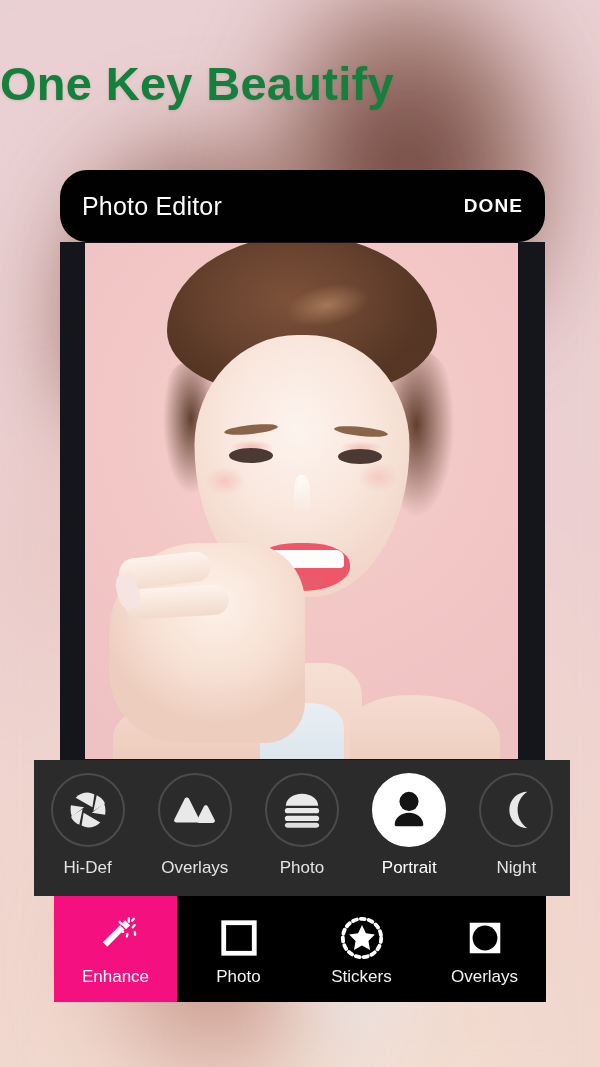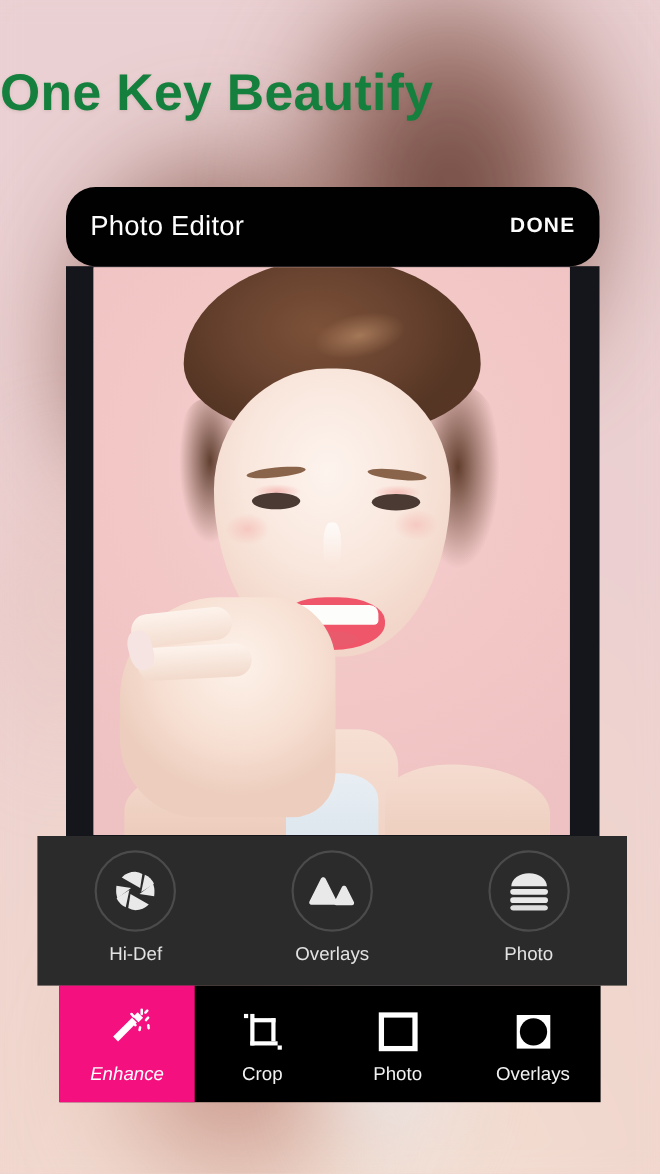--- a/index.html
+++ b/index.html
@@ -170,21 +170,21 @@
   .fcircle.active{background:#ffffff;border-color:#ffffff;}
   .flabel{margin-top:11px;color:#e3e3e3;font-size:17px;}
   .flabel.on{color:#ffffff;}
 
   
   #tools{
     position:absolute;left:54px;top:896px;width:492px;height:106px;
     background:#000000;display:flex;
   }
   .titem{flex:1;display:flex;flex-direction:column;align-items:center;justify-content:center;}
-  .titem.sel{background:#f4117f;font-style:italic;}
+  .titem.sel{background:#f4117f;}
   .ticon{height:54px;display:flex;align-items:center;justify-content:center;}
   .tlabel{color:#f2f2f2;font-size:17px;margin-top:2px;}
   .titem.sel .tlabel{color:#ffffff;}
 </style>
 </head>
 <body>
 
 <div id="bg">
   <div class="layer base"></div>
   <div class="hairL"></div>
@@ -266,21 +266,38 @@
       <svg width="46" height="40" viewBox="0 0 48 42">
         <path d="M24 4c9.4 0 17 5.6 17 12.5H7C7 9.6 14.6 4 24 4z" fill="#e9e9e9"></path>
         <rect x="6" y="19" width="36" height="5.5" rx="2.7" fill="#e9e9e9"></rect>
         <rect x="6" y="27" width="36" height="5.5" rx="2.7" fill="#e9e9e9"></rect>
         <path d="M9 34.5h30c1.7 0 3 1.2 3 2.6 0 1.5-1.3 2.6-3 2.6H9c-1.7 0-3-1.2-3-2.6 0-1.5 1.3-2.6 3-2.6z" fill="#dedede"></path>
       </svg>
     </div>
     <div class="flabel">Photo</div>
   </div>
 
-
+  <div class="fitem">
+    <div class="fcircle active">
+      <svg width="42" height="44" viewBox="0 0 44 46">
+        <circle cx="22" cy="14" r="10" fill="#141414"></circle>
+        <path d="M22 26c8.3 0 15 5.6 15 12.5 0 .8-.7 1.5-1.6 1.5H8.6c-.9 0-1.6-.7-1.6-1.5C7 31.6 13.7 26 22 26z" fill="#141414"></path>
+      </svg>
+    </div>
+    <div class="flabel on">Portrait</div>
+  </div>
+
+  <div class="fitem">
+    <div class="fcircle">
+      <svg width="42" height="44" viewBox="0 0 44 46">
+        <path d="M34 4c-10.5 0-19 8.5-19 19s8.5 19 19 19c-6.2-3.8-10.3-10.9-10.3-19S27.8 7.8 34 4z" fill="#e9e9e9"></path>
+      </svg>
+    </div>
+    <div class="flabel">Night</div>
+  </div>
 </div>
 
 <div id="tools">
 
   <div class="titem sel">
     <div class="ticon">
       <svg width="46" height="46" viewBox="0 0 48 48">
         <g fill="#ffffff">
           <path d="M28.2 10.6l4.6 4.6-17.9 17.9-4.6-4.6z"></path>
           <path d="M33.5 5.4l5.2 5.2-4.3 4.3-5.2-5.2z"></path>
@@ -290,45 +307,39 @@
           <rect x="40.6" y="2.4" width="2.4" height="5" rx="1.2" transform="rotate(43 41.8 4.9)"></rect>
           <rect x="29.4" y="14.2" width="2.4" height="5" rx="1.2" transform="rotate(-40 30.6 16.7)"></rect>
           <rect x="42.6" y="16.6" width="2.4" height="5.2" rx="1.2" transform="rotate(-6 43.8 19.2)"></rect>
           <rect x="34.4" y="18.6" width="2.4" height="5" rx="1.2" transform="rotate(12 35.6 21.1)"></rect>
         </g>
       </svg>
     </div>
     <div class="tlabel">Enhance</div>
   </div>
 
-  <div class="titem">
-    <div class="ticon">
-      <svg width="44" height="44" viewBox="0 0 46 46">
-        <g fill="#ffffff">
-          <rect x="11" y="6" width="4" height="30"></rect>
-          <rect x="11" y="32" width="26" height="4"></rect>
-          <rect x="31" y="10" width="4" height="22"></rect>
-          <rect x="13" y="10" width="22" height="4"></rect>
-          <rect x="5" y="6" width="4" height="4"></rect>
-          <rect x="37" y="36" width="4" height="4"></rect>
-        </g>
-      </svg>
-    </div>
-    <div class="tlabel">Crop</div>
-  </div>
 
   <div class="titem">
     <div class="ticon">
       <svg width="42" height="42" viewBox="0 0 44 44">
         <rect x="6" y="6" width="32" height="32" fill="none" stroke="#ffffff" stroke-width="5"></rect>
       </svg>
     </div>
     <div class="tlabel">Photo</div>
   </div>
 
+  <div class="titem">
+    <div class="ticon">
+      <svg width="46" height="46" viewBox="0 0 48 48">
+        <circle cx="24" cy="24" r="20" fill="none" stroke="#ffffff" stroke-width="4" stroke-dasharray="4.2 4.2" stroke-linecap="round"></circle>
+        <path d="M24 10.5l4.1 8.6 9.4 1.3-6.8 6.7 1.7 9.4L24 31.9l-8.4 4.6 1.7-9.4-6.8-6.7 9.4-1.3z" fill="#ffffff"></path>
+      </svg>
+    </div>
+    <div class="tlabel">Stickers</div>
+  </div>
 
   <div class="titem">
     <div class="ticon">
       <svg width="42" height="42" viewBox="0 0 44 44">
         <rect x="6" y="6" width="32" height="32" fill="#ffffff"></rect>
         <circle cx="22" cy="22" r="13" fill="#000000"></circle>
       </svg>
     </div>
     <div class="tlabel">Overlays</div>
   </div>

